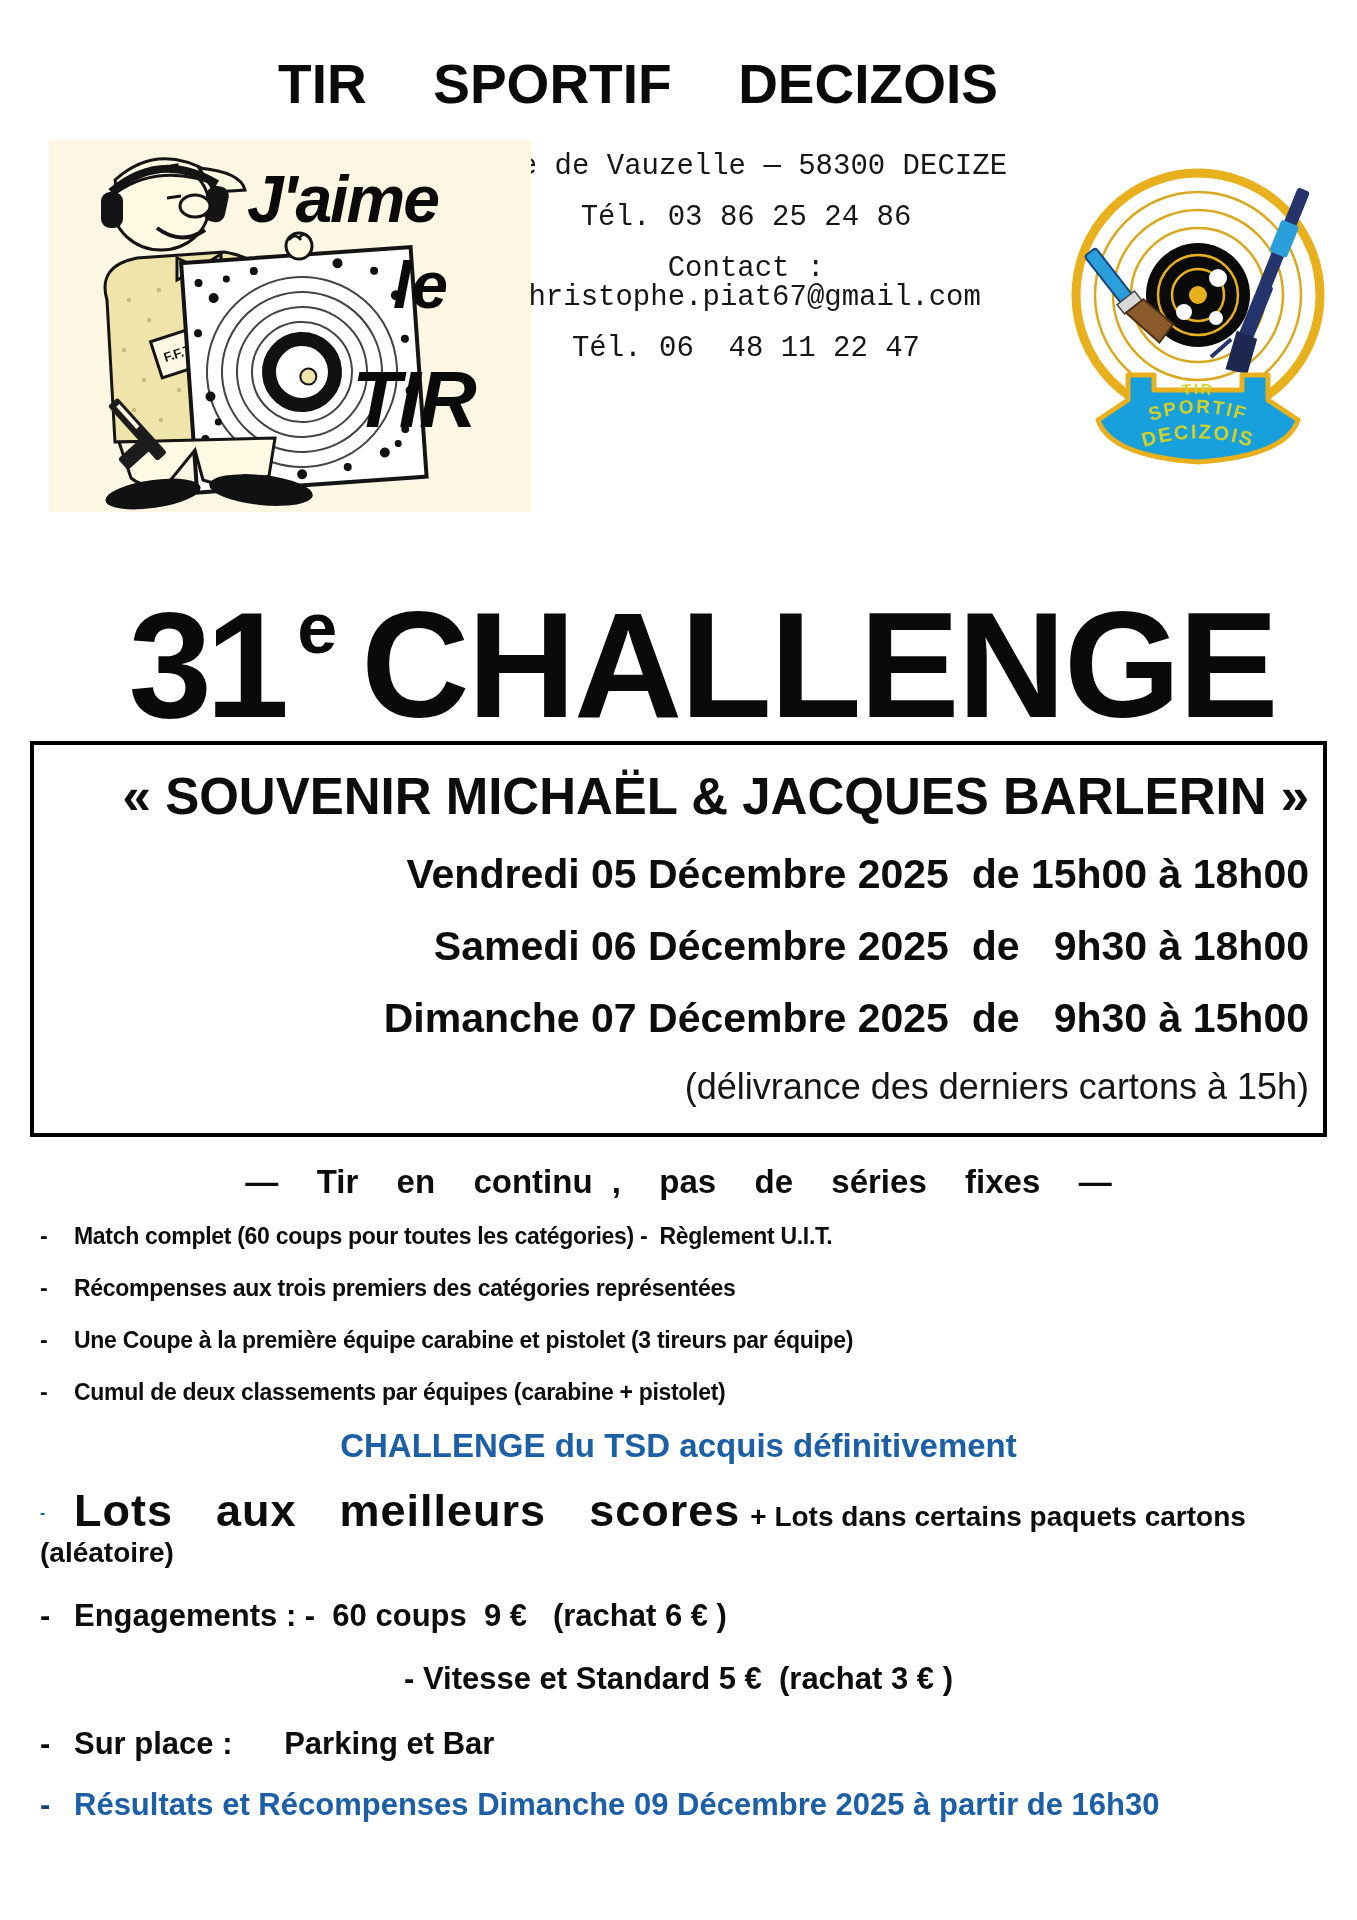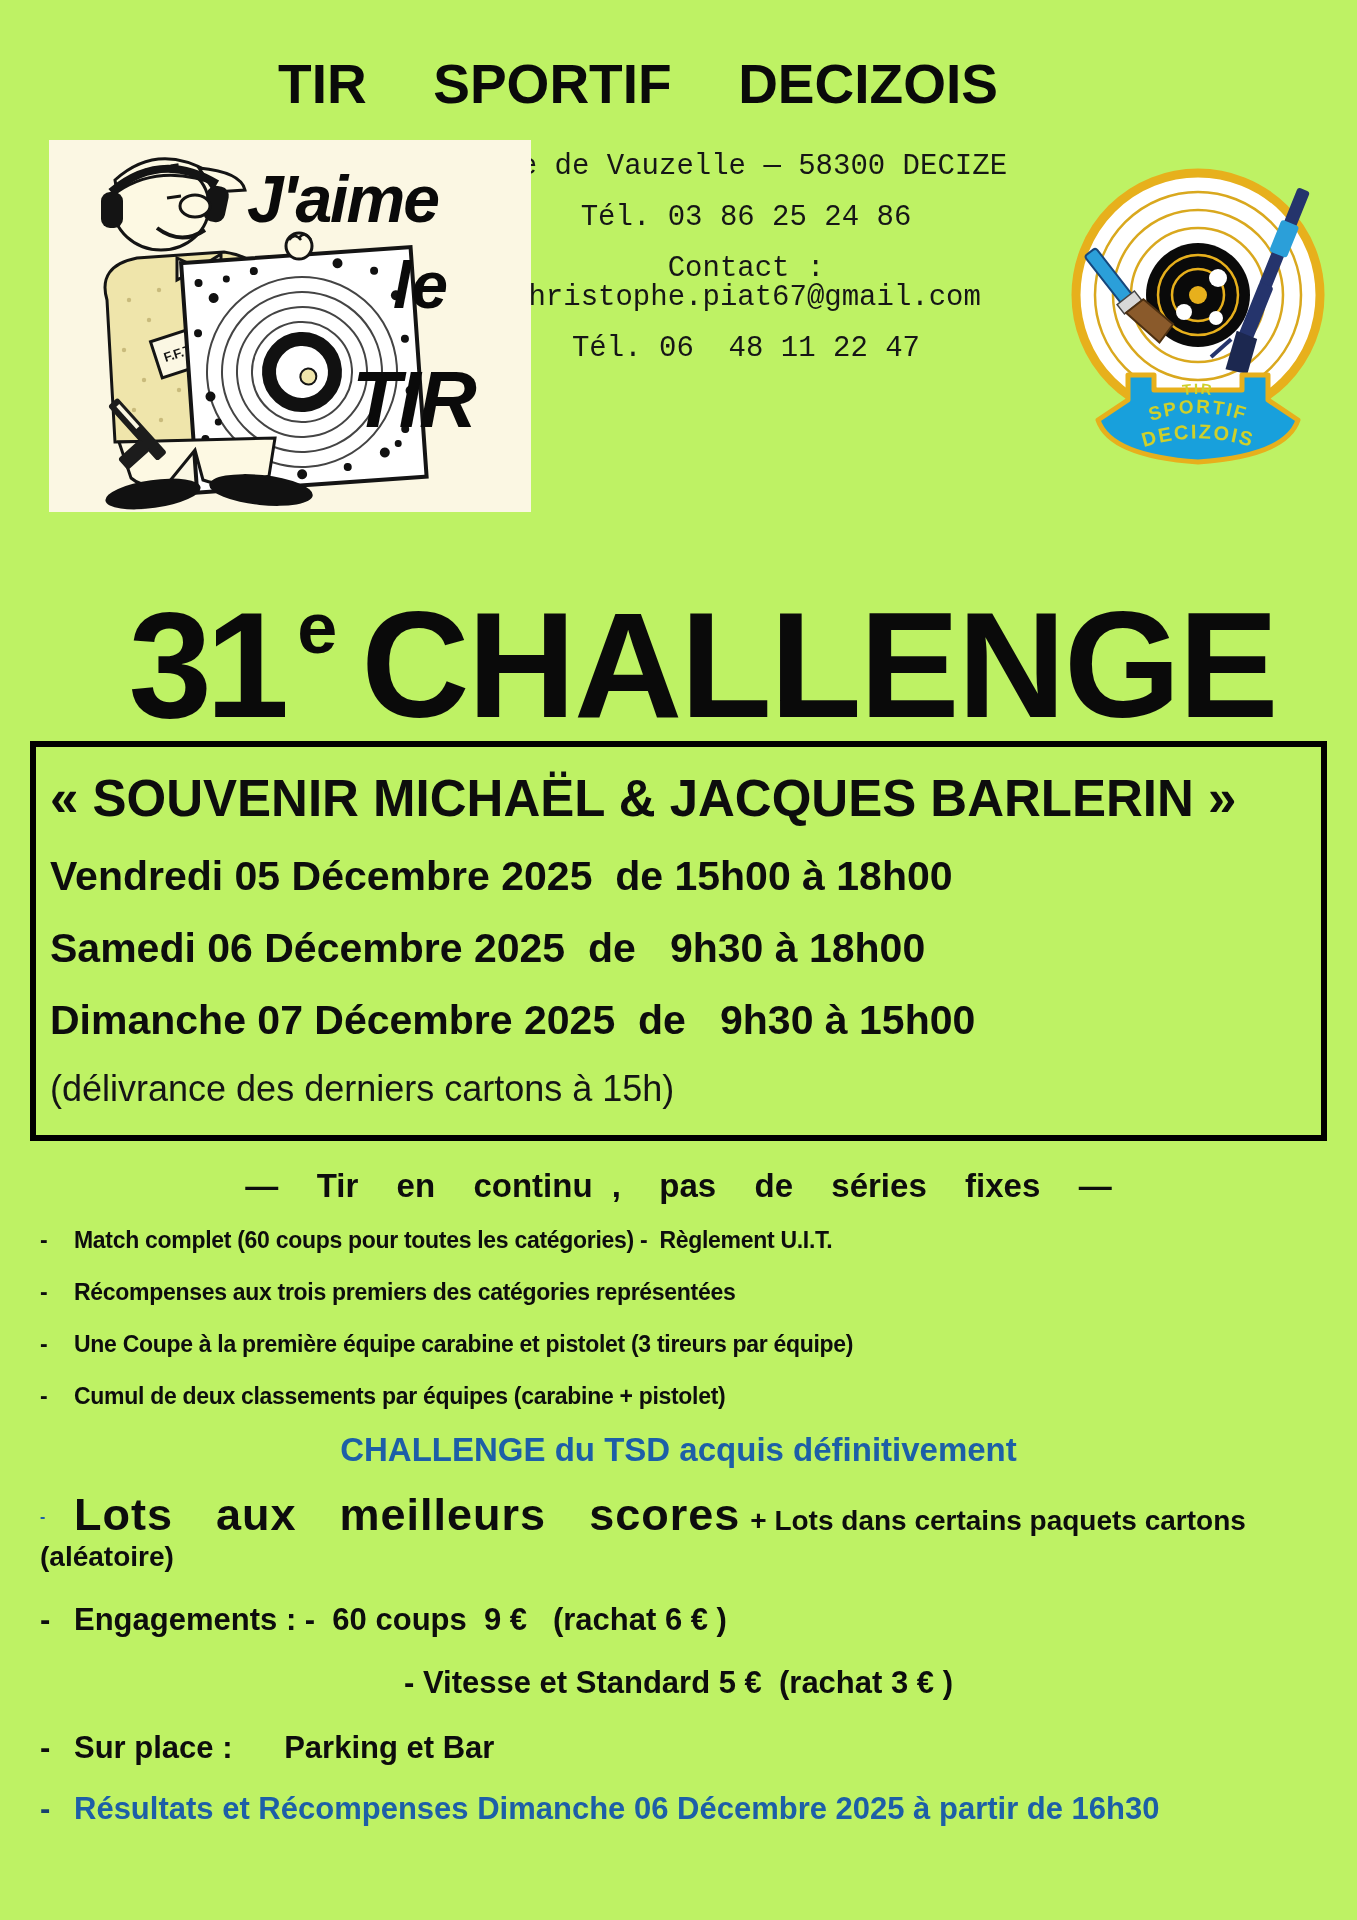--- a/index.html
+++ b/index.html
@@ -1,20 +1,20 @@
 <!DOCTYPE html>
 <html><head>
 <meta charset="utf-8">
 <style>
   html,body{margin:0;padding:0;background:#888;}
   .page{
     position:relative;
     width:1357px;height:1920px;
     margin:0 auto;
-    background:#bef264;
+    background:#ffffff;
     overflow:hidden;
     font-family:"Liberation Sans","DejaVu Sans",sans-serif;
     color:#0d0d0d;
   }
   .t{white-space:pre-wrap;}
 
   
   .header{position:relative;height:515px;}
   .club-title{
     position:absolute;left:0;top:52px;width:1276px;
@@ -47,23 +47,23 @@
   .challenge-title .num{letter-spacing:-6px;}
   .challenge-title .sup{font-size:72px;vertical-align:64px;margin:0 26px 0 14px;}
   .disciplines{
     margin-top:22px;text-align:center;
     font-size:38px;font-weight:700;letter-spacing:-0.5px;word-spacing:6px;
   }
 
   
   .red-box{
     margin:34px 30px 0 30px;
-    border:6px solid #000000;
+    border:4px solid #000000;
     padding:24px 14px 26px 14px;
-    text-align:left;
+    text-align:right;
   }
   .souvenir-title{font-size:51px;font-weight:700;letter-spacing:0px;line-height:56px;}
   .date-line{margin-top:26px;font-size:41px;font-weight:700;line-height:46px;}
   .box-note{margin-top:26px;font-size:36px;font-weight:400;line-height:40px;color:#151515;}
 
   
   .continuous{
     margin-top:26px;text-align:center;
     font-size:33px;font-weight:700;word-spacing:10px;
   }
@@ -278,16 +278,16 @@
     <span class="dash">-</span><span class="t">Engagements : -  60 coups  9 €   (rachat 6 € )</span>
   </div>
 
   <div class="center-line t">- Vitesse et Standard 5 €  (rachat 3 € )</div>
 
   <div class="plain-line">
     <span class="dash">-</span><span class="t">Sur place :      Parking et Bar</span>
   </div>
 
   <div class="results-line blue">
-    <span class="dash">-</span><span class="t">Résultats et Récompenses Dimanche 06 Décembre 2025 à partir de 16h30</span>
+    <span class="dash">-</span><span class="t">Résultats et Récompenses Dimanche 09 Décembre 2025 à partir de 16h30</span>
   </div>
 
 </div>
 
 </body></html>

